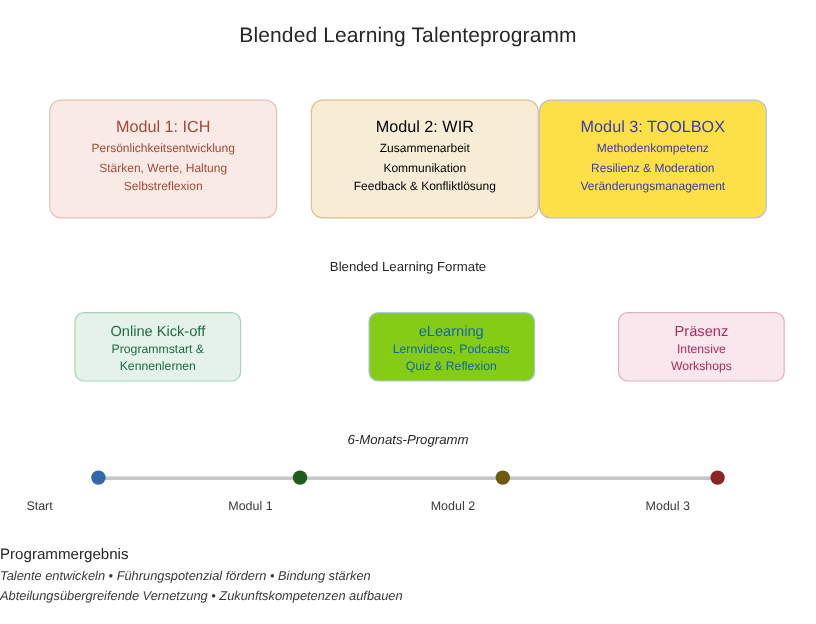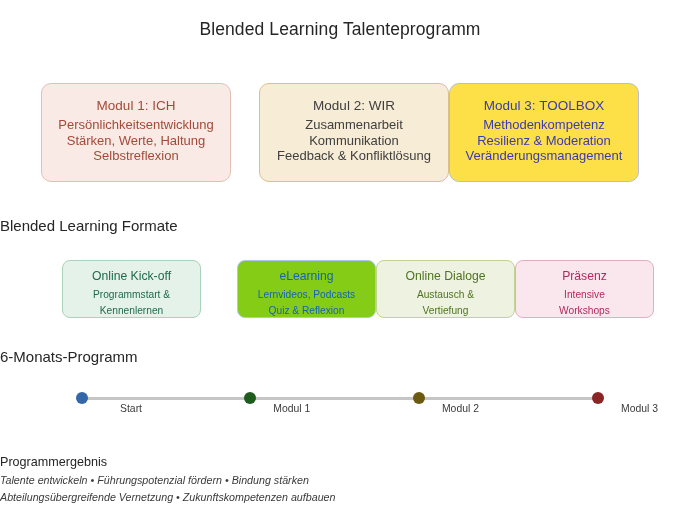--- a/index.html
+++ b/index.html
@@ -54,56 +54,57 @@
     align-items: center;
     justify-content: flex-start;
     padding-top: 13px;
   }
   .module-title {
     font-size: 13.5px;
     line-height: 17px;
     margin-bottom: 3px;
   }
   .module-line {
-    font-size: 13px;
+    font-size: 10px;
     line-height: 15.5px;
     white-space: nowrap;
   }
 
   
   .section-heading {
     position: absolute;
     width: 680px;
     left: 0;
-    font-size: 15px;
+    text-align: center;
+    font-size: 11px;
     color: #262626;
   }
   #formate-heading { top: 217px; }
-  #timeline-heading { top: 348px; }
+  #timeline-heading { top: 361px; font-style: italic; }
 
   
   .format-row {
     position: absolute;
     left: 62px;
     top: 260px;
     width: 592px;
     height: 58px;
     display: flex;
     justify-content: space-between;
   }
   .format-box {
     width: 139px;
     height: 58px;
     box-sizing: border-box;
     border-radius: 8px;
     border: 1px solid transparent;
     display: flex;
     flex-direction: column;
     align-items: center;
-    justify-content: space-between;
+    justify-content: flex-start;
     padding-top: 7px;
   }
   .format-title {
     font-size: 12.2px;
     line-height: 16px;
     margin-bottom: 1px;
   }
   .format-line {
     font-size: 10.2px;
     line-height: 13.5px;
@@ -136,23 +137,23 @@
     position: absolute;
     left: -6px;
     top: 6px;
     width: 12px;
     height: 12px;
     border-radius: 50%;
   }
   .tl-label {
     position: absolute;
     left: -60px;
-    top: 17px;
+    top: 31px;
     width: 120px;
-    text-align: right;
+    text-align: left;
     font-size: 10.4px;
     color: #3a3a3a;
   }
 
   
   .outcome {
     position: absolute;
     left: 0;
     top: 453px;
     width: 558px;
@@ -179,21 +180,21 @@
 
   <div class="module-row">
 
     <div class="module-box" id="module-box-0" style="background: rgb(250, 234, 230); border-color: rgb(227, 191, 181); color: rgb(163, 74, 56);">
       <div class="module-title">Modul 1: ICH</div>
       <div class="module-line">Persönlichkeitsentwicklung</div>
       <div class="module-line">Stärken, Werte, Haltung</div>
       <div class="module-line">Selbstreflexion</div>
     </div>
 
-    <div class="module-box" id="module-box-1" style="background: rgb(247, 236, 213); border-color: rgb(217, 192, 141); color: #404040; margin-left: 28px;">
+    <div class="module-box" id="module-box-1" style="background: rgb(247, 236, 213); border-color: rgb(217, 192, 141); color: #000000; margin-left: 28px;">
       <div class="module-title">Modul 2: WIR</div>
       <div class="module-line">Zusammenarbeit</div>
       <div class="module-line">Kommunikation</div>
       <div class="module-line">Feedback &amp; Konfliktlösung</div>
     </div>
 
     <div class="module-box" id="module-box-2" style="background: #fde047; border-color: rgb(182, 188, 224); color: rgb(59, 59, 176);">
       <div class="module-title">Modul 3: TOOLBOX</div>
       <div class="module-line">Methodenkompetenz</div>
       <div class="module-line">Resilienz &amp; Moderation</div>
@@ -211,25 +212,20 @@
       <div class="format-line">Programmstart &amp;</div>
       <div class="format-line">Kennenlernen</div>
     </div>
 
     <div class="format-box" id="format-box-1" style="background: #84cc16; border-color: rgb(169, 201, 232); color: rgb(21, 101, 176); margin-left: 36px;">
       <div class="format-title">eLearning</div>
       <div class="format-line">Lernvideos, Podcasts</div>
       <div class="format-line">Quiz &amp; Reflexion</div>
     </div>
 
-    <div class="format-box" id="format-box-2" style="background: rgb(237, 243, 224); border-color: rgb(194, 210, 147); color: rgb(79, 115, 32);">
-      <div class="format-title">Online Dialoge</div>
-      <div class="format-line">Austausch &amp;</div>
-      <div class="format-line">Vertiefung</div>
-    </div>
 
     <div class="format-box" id="format-box-3" style="background: rgb(250, 231, 238); border-color: rgb(226, 174, 195); color: rgb(176, 42, 91);">
       <div class="format-title">Präsenz</div>
       <div class="format-line">Intensive</div>
       <div class="format-line">Workshops</div>
     </div>
 
   </div>
 
   <div class="section-heading" id="timeline-heading">6-Monats-Programm</div>

